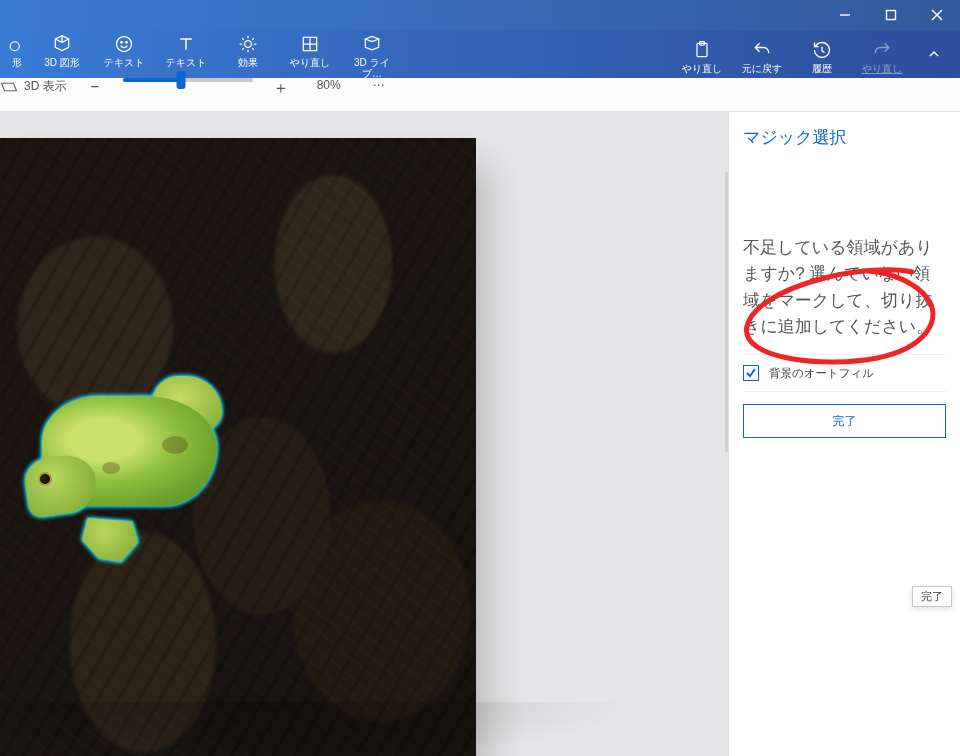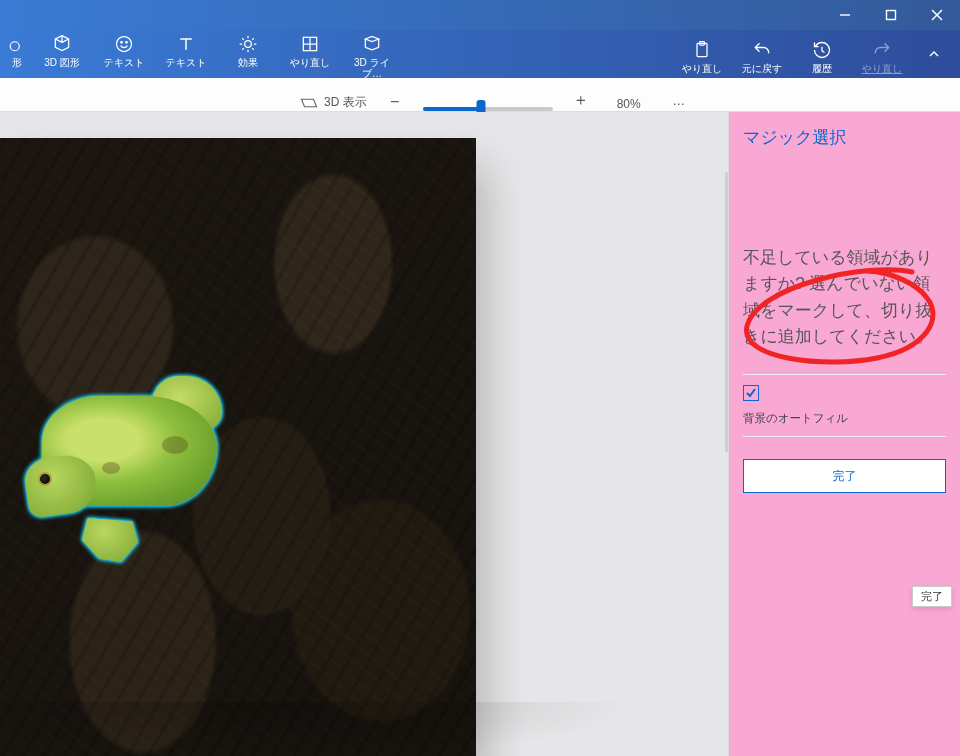--- a/index.html
+++ b/index.html
@@ -26,22 +26,22 @@
   .tool-btn { width:56px; display:flex; flex-direction:column; align-items:center; gap:2px; padding-top:4px;}
   .tool-btn.narrow { width:50px; }
   .tool-ico { height:22px; display:flex; align-items:center; justify-content:center;}
   .tool-label { text-align:center; font-size:10px; line-height:1.1;}
   .spacer { flex:1; }
   .tool-dim { opacity:.45;text-decoration:underline; }
 
   
   .zoombar {
     height: 34px; background:#fdfdfd; border-bottom:1px solid #ddd;
-    display:flex; align-items:flex-end; justify-content:flex-start;
-    padding-left:300px; gap:18px; color:#555; font-size:12px;
+    display:flex; align-items:flex-start; justify-content:flex-start;
+    gap:18px; color:#555; font-size:12px;
     position:relative;
   }
   .zoombar .threeDview { display:flex; align-items:center; gap:6px;}
   .zoom-minus, .zoom-plus { width:20px; text-align:center; font-size:16px; color:#555;}
   .slider { position:relative; width:130px; height:4px; background:#c9c9c9; border-radius:2px;}
   .slider .fill { position:absolute; left:0; top:0; bottom:0; width:45%; background:#0b66cd; border-radius:2px;}
   .slider .thumb { position:absolute; left:45%; top:50%; transform:translate(-50%,-50%); width:9px; height:18px; background:#0b66cd; border-radius:3px;}
   .zoom-pct { width:40px; text-align:center;}
   .more-dots { letter-spacing:2px; padding:0 6px;}
 
@@ -112,33 +112,32 @@
   .frog-spots::after{ left:60px; top:66px; width:18px; height:12px;}
 
   .shadow-ground{
     position:absolute; left:0; bottom:-6px; width:640px; height:60px;
     background: radial-gradient(ellipse at 40% 0%, rgba(0,0,0,.18), transparent 70%);
     pointer-events:none;
   }
 
   
   .panel {
-    width:232px; background:#f9a8d4; border-left:1px solid #ddd;
+    width:232px; background:#ffffff; border-left:1px solid #ddd;
     display:flex; flex-direction:column; padding:14px 14px 10px 14px;
     position:relative;
-    gap:10px;
   }
   .panel h2 { color:#0b66cd; font-weight:400; font-size:17px; margin-bottom:14px;}
   .panel .sub { font-size:11.5px; color:#444; margin-bottom:10px;}
   .tool-pair { display:flex; border:1px solid #e3e3e6; height:92px; }
   .tool-card { flex:1; display:flex; flex-direction:column; align-items:center; justify-content:center; gap:8px; font-size:11.5px;}
   .tool-card.add { background: linear-gradient(135deg, #4a6df0, #6a4df2); color:#fff;}
   .tool-card.remove { background:#fff; color:#555;}
   .hint { font-size:17px; color:#555; line-height:1.55; margin-top:72px;}
-  .autofill { display:flex; gap:10px; font-size:11.5px; color:#444; border-top:1px solid #eee; border-bottom:1px solid #eee; padding:10px 0; margin-top:14px;flex-direction:column;}
+  .autofill { display:flex; align-items:center; gap:10px; font-size:11.5px; color:#444; border-top:1px solid #eee; border-bottom:1px solid #eee; padding:10px 0; margin-top:14px;}
   .chk { width:16px; height:16px; border:1.5px solid #0b66cd; display:flex; align-items:center; justify-content:center;}
   .chk svg{ stroke:#0b66cd;}
   .btn-row{ display:flex; gap:10px; margin-top:12px;}
   .btnp{ flex:1; height:34px; display:flex; align-items:center; justify-content:center; font-size:12px;}
   .btn-back{ border:1px solid #ccc; color:#555; background:#fff;}
   .btn-done{ border:1.5px solid #0b66cd; color:#0b66cd; background:#fff;}
   .tooltip {
     position:absolute; right:8px; top:474px; background:#fff; border:1px solid #c9c9c9;
     padding:2px 8px; font-size:11px; color:#333; box-shadow:0 2px 6px rgba(0,0,0,.12);
   }

